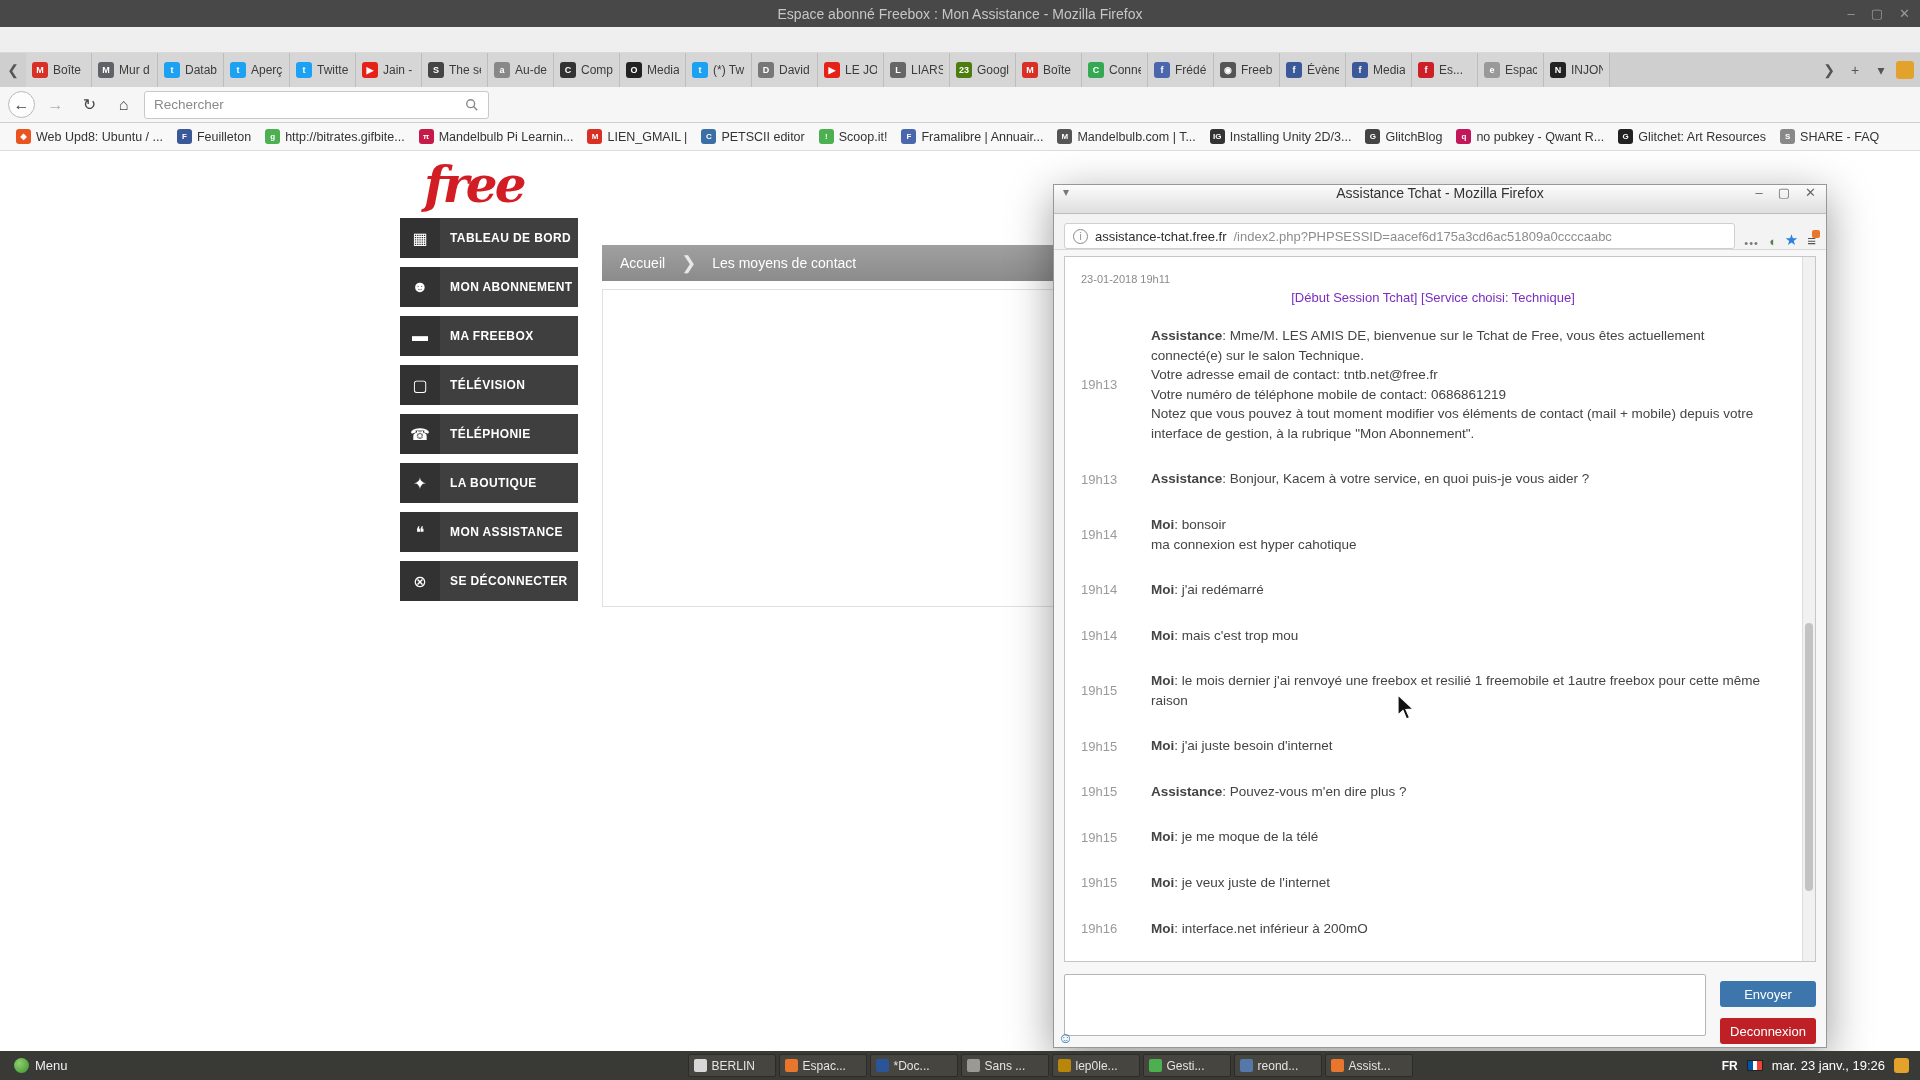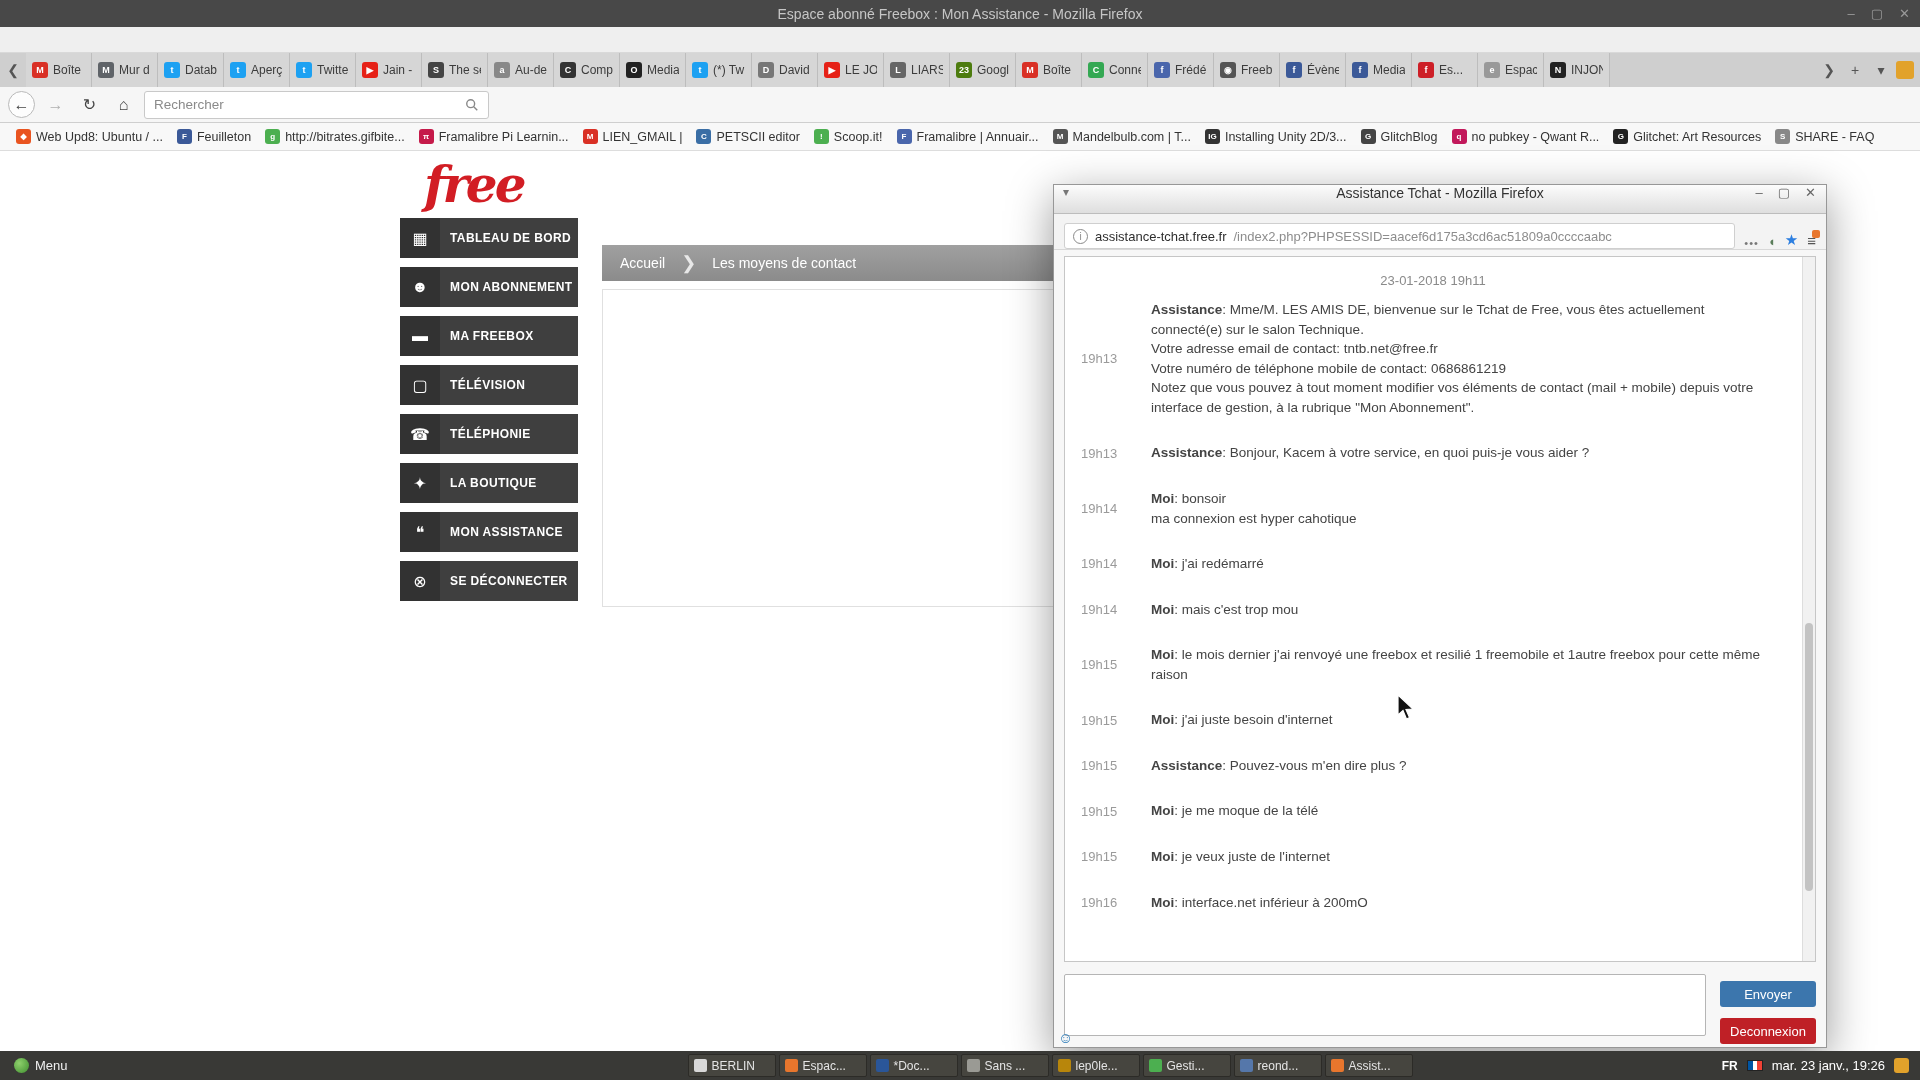--- a/index.html
+++ b/index.html
@@ -95,21 +95,21 @@
     display:flex; align-items:center; gap:7px; padding:0 8px; font-size:13px; overflow:hidden; white-space:nowrap; }
   .chat-url-host { color:#2e2e2e; } .chat-url-rest { color:#8d8d8d; }
   .shield-ic { color:#5a7d5a; font-size:13px; }
   .shield-ic::before { content:"◖"; }
   .list-badged { position:relative; color:#555; font-size:15px; }
   .list-badged::before { content:"≡"; }
   .list-badged::after { content:""; position:absolute; top:-2px; right:-4px; width:8px; height:8px; background:#e8762d; border-radius:2px; }
 
   .chat-log { position:absolute; left:10px; right:10px; top:71px; height:706px; background:#fff;
     border:1px solid #c6c6c6; padding:16px 30px 10px 16px; overflow:hidden; }
-  .chat-session-date { text-align:center; color:#8a8a8a; font-size:13px; margin-bottom:5px; }
+  .chat-session-date { text-align:left; color:#8a8a8a; font-size:11px; margin-bottom:5px; }
   .chat-session-info { text-align:center; color:#7a2dc0; font-size:13px; margin-bottom:14px; }
   .msg-row { display:flex; align-items:center; gap:12px; margin-bottom:12px; }
   .msg-time { width:46px; flex:none; color:#9a9a9a; font-size:13px; }
   .bubble { flex:1; border-radius:4px; padding:7px 12px; font-size:13.5px; color:#444; line-height:1.45; }
   .msg-sender { font-weight:bold; }
   .msg-sender::after { content:": "; color:#444; font-weight:normal; white-space:pre; }
   .msg-text { white-space:pre-line; }
   .chat-scrollbar { position:absolute; top:0; right:0; bottom:0; width:13px; background:#f1f1f1; border-left:1px solid #ddd; }
   .chat-scrollbar .thumb { position:absolute; left:2px; right:2px; top:52%; height:38%; background:#c3c3c3; border-radius:6px; }
 
@@ -338,21 +338,21 @@
       <span class="bm">
         <span class="bm-icon" style="background: rgb(59, 89, 152);">F</span>
         <span>Feuilleton</span>
       </span>
       <span class="bm">
         <span class="bm-icon" style="background: rgb(76, 175, 80);">g</span>
         <span>http://bitrates.gifbite...</span>
       </span>
       <span class="bm">
         <span class="bm-icon" style="background: rgb(197, 26, 74);">π</span>
-        <span>Framalibre Pi Learnin...</span>
+        <span>Mandelbulb Pi Learnin...</span>
       </span>
       <span class="bm">
         <span class="bm-icon" style="background: rgb(217, 48, 37);">M</span>
         <span>LIEN_GMAIL |</span>
       </span>
       <span class="bm">
         <span class="bm-icon" style="background: rgb(58, 110, 165);">C</span>
         <span>PETSCII editor</span>
       </span>
       <span class="bm">
@@ -465,20 +465,21 @@
           <span class="chat-url-rest">/index2.php?PHPSESSID=aacef6d175a3cd6ac51809a0ccccaabc</span>
       </div>
       <span class="page-act icon-dots"></span>
       <span class="shield-ic"></span>
       <span class="star"></span>
       <span class="list-badged"></span>
     </div>
 
     <div class="chat-log">
       <div class="chat-session-date">23-01-2018 19h11</div>
+      <div class="chat-session-info">[Début Session Tchat] [Service choisi: Technique]</div>
       <div>
 
       <div class="msg-row">
             <span class="msg-time">19h13</span>
             <div class="bubble">
               <span class="msg-sender">Assistance</span><span class="msg-text">Mme/M. LES AMIS DE, bienvenue sur le Tchat de Free, vous êtes actuellement connecté(e) sur le salon Technique.
 Votre adresse email de contact: tntb.net@free.fr
 Votre numéro de téléphone mobile de contact: 0686861219
 Notez que vous pouvez à tout moment modifier vos éléments de contact (mail + mobile) depuis votre interface de gestion, à la rubrique "Mon Abonnement".</span>
             </div>

